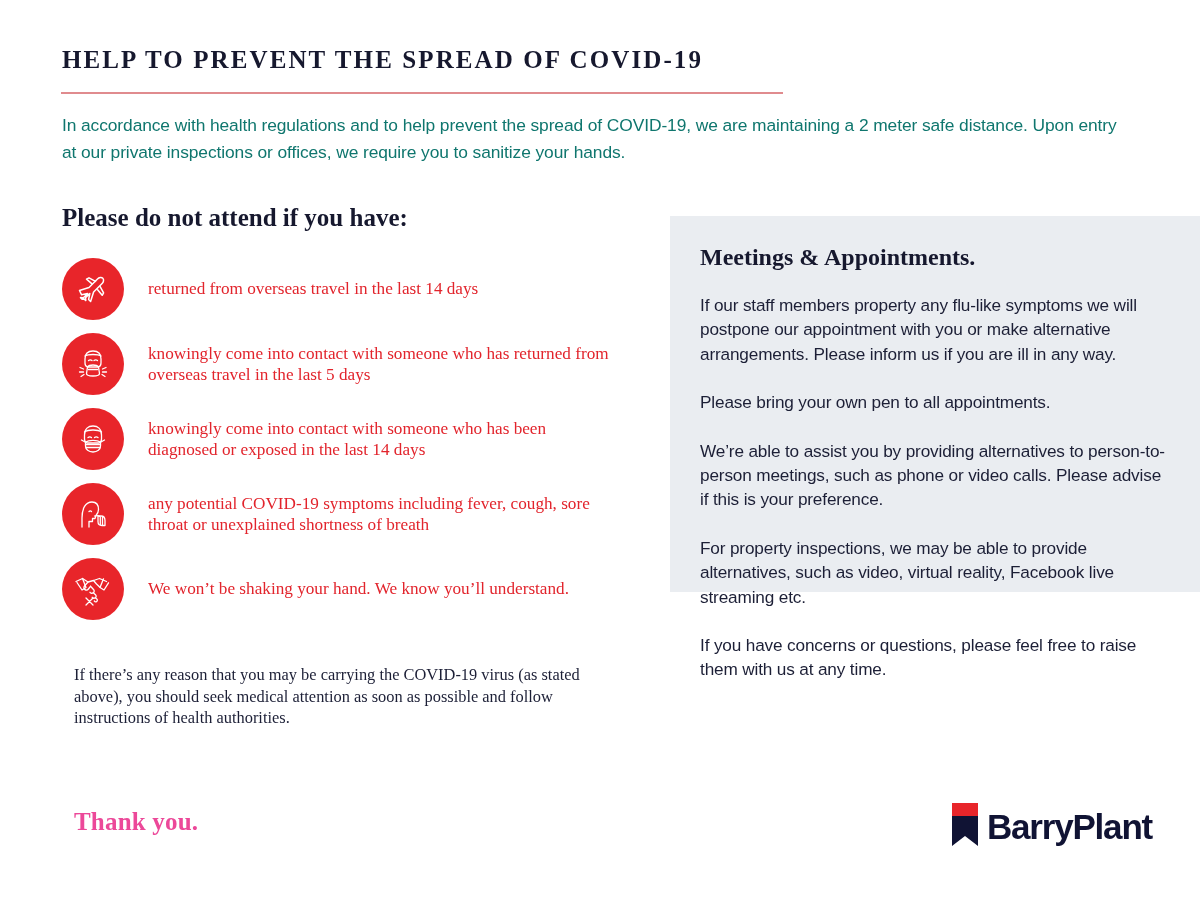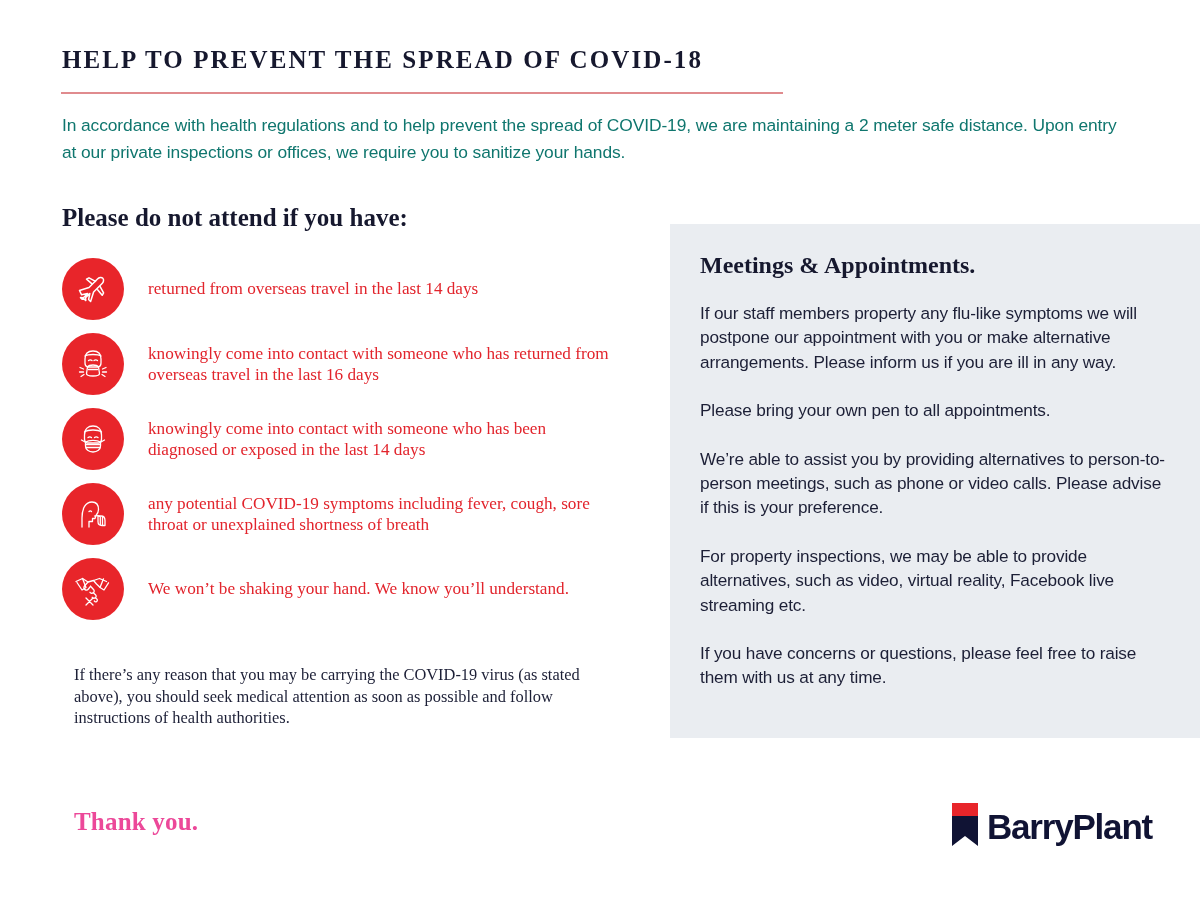--- a/index.html
+++ b/index.html
@@ -122,23 +122,23 @@
     font-weight: 700;
     font-size: 25px;
     color: #ec4899;
     letter-spacing: 0.2px;
   }
 
   
   .side-panel {
     position: absolute;
     left: 670px;
-    top: 224px;
+    top: 216px;
     width: 530px;
-    height: 514px;
+    height: 376px;
     background: #eaedf1;
     box-sizing: border-box;
     padding: 28px 34px 1px 30px;
   }
   .panel-heading {
     font-family: "Liberation Serif", serif;
     font-weight: 700;
     font-size: 24px;
     color: #16182e;
     margin: 0 0 22px 0;
@@ -170,21 +170,21 @@
     letter-spacing: -1.2px;
     color: #101334;
     line-height: 1;
   }
 </style>
 </head>
 <body>
 
 <div class="poster">
 
-  <div class="page-title">HELP TO PREVENT THE SPREAD OF COVID-18</div>
+  <div class="page-title">HELP TO PREVENT THE SPREAD OF COVID-19</div>
   <div class="title-rule"></div>
   <div class="intro">In accordance with health regulations and to help prevent the spread of COVID-19, we are maintaining a 2 meter safe distance. Upon entry at our private inspections or offices, we require you to sanitize your hands.</div>
 
   <div class="left-col">
     <h2 class="section-heading">Please do not attend if you have:</h2>
 
     <ul class="rule-list">
 
       <li class="rule-item">
         <span class="rule-icon">
@@ -203,21 +203,21 @@
             <path d="M12 15 C12 9.5 15.5 7 20 7 C24.5 7 28 9.5 28 15 L28 19 C28 21 27 22.5 25.5 23 L14.5 23 C13 22.5 12 21 12 19 Z"></path>
             <path d="M12 12 C13.5 11 17 10.5 20 10.5 C23 10.5 26.5 11 28 12"></path>
             <path d="M15.5 16.5 C16.5 15.7 18 15.7 19 16.5"></path>
             <path d="M21 16.5 C22 15.7 23.5 15.7 24.5 16.5"></path>
             <path d="M14.5 23 C14.5 23 16 21 20 21 C24 21 25.5 23 25.5 23 L26.5 29.5 C26.5 30.8 24 32 20 32 C16 32 13.5 30.8 13.5 29.5 Z"></path>
             <path d="M15.5 25.5 L24.5 25.5"></path>
             <path d="M10.5 25 L7 23.5 M10.5 28 L6.5 28 M11 30.5 L8 32.5"></path>
             <path d="M29.5 25 L33 23.5 M29.5 28 L33.5 28 M29 30.5 L32 32.5"></path>
           </svg>
         </span>
-        <span class="rule-text">knowingly come into contact with someone who has returned from overseas travel in the last 16 days</span>
+        <span class="rule-text">knowingly come into contact with someone who has returned from overseas travel in the last 5 days</span>
       </li>
 
       <li class="rule-item">
         <span class="rule-icon">
           <svg width="40" height="40" viewBox="0 0 40 40" fill="none" stroke="#ffffff" stroke-width="1.3" stroke-linejoin="round" stroke-linecap="round">
             <path d="M11.5 16 C11.5 9.8 15.3 7 20 7 C24.7 7 28.5 9.8 28.5 16 L28.5 20 C28.5 22 27.5 23.5 26 24 L14 24 C12.5 23.5 11.5 22 11.5 20 Z"></path>
             <path d="M11.5 13 C13.2 11.7 16.8 11 20 11 C23.2 11 26.8 11.7 28.5 13"></path>
             <path d="M15 18.5 C16 17.7 17.5 17.7 18.5 18.5"></path>
             <path d="M21.5 18.5 C22.5 17.7 24 17.7 25 18.5"></path>
             <path d="M12.5 23 C14 22 17 21.3 20 21.3 C23 21.3 26 22 27.5 23 L27.5 27 C27.5 30.5 24.3 33 20 33 C15.7 33 12.5 30.5 12.5 27 Z"></path>

